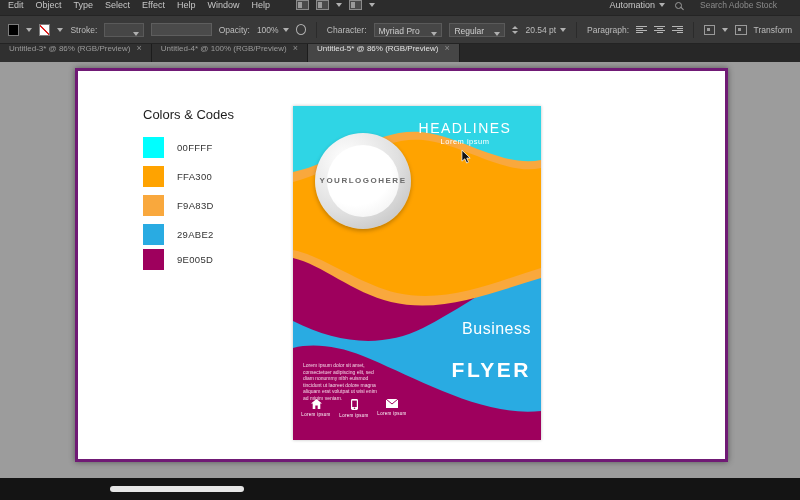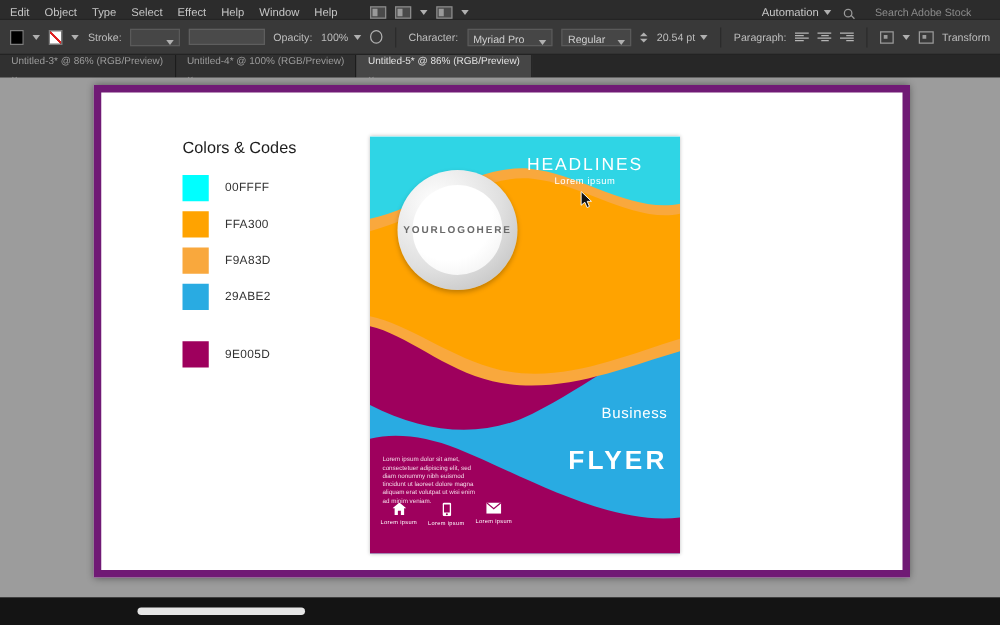--- a/index.html
+++ b/index.html
@@ -2,21 +2,21 @@
 <html><head>
 <meta charset="utf-8">
 <style>
   * { margin:0; padding:0; box-sizing:border-box; }
   html,body { width:800px; height:500px; overflow:hidden; background:#000; }
   body { font-family:"Liberation Sans", sans-serif; }
   #app { position:relative; width:800px; height:500px; background:#363636; overflow:hidden; }
 
   
   .menubar { position:absolute; left:0; top:0; width:800px; height:16px;
-    background:#2c2c2c; display:flex; align-items:flex-end; padding:0 8px;
+    background:#2c2c2c; display:flex; align-items:flex-start; padding:0 8px;
     color:#c6c6c6; font-size:9px; gap:12px; border-bottom:1px solid #242424; }
   .menu-item { cursor:default; white-space:nowrap; }
   .mb-iconbox { width:13px; height:10px; border:1px solid #8a8a8a; background:#4a4a4a; display:inline-block; position:relative; }
   .mb-iconbox::after { content:""; position:absolute; left:1px; top:1px; right:6px; bottom:1px; background:#9a9a9a; }
   .mb-icons { display:flex; gap:7px; align-items:center; margin-left:14px; }
   .mb-right { margin-left:auto; display:flex; align-items:center; gap:10px; }
   .chev { width:0; height:0; border-left:3px solid transparent; border-right:3px solid transparent; border-top:4px solid #b0b0b0; display:inline-block; }
   .search-wrap { display:flex; align-items:center; gap:18px; }
   .search-icon { position:relative; width:7px; height:7px; border:1.3px solid #9a9a9a; border-radius:50%; display:inline-block; }
   .search-icon::after { content:""; position:absolute; width:4px; height:1.4px; background:#9a9a9a; transform:rotate(45deg); right:-3.4px; bottom:-1.4px; }
@@ -45,28 +45,28 @@
   .al-right i.short { align-self:flex-end; }
   .panel-icon { width:12px; height:10px; border:1px solid #9a9a9a; display:inline-block; position:relative; }
   .panel-icon::after { content:""; position:absolute; left:2px; top:2px; width:3px; height:3px; background:#9a9a9a; }
   .cb-group { display:flex; align-items:center; gap:4px; }
   .cb-sep { width:1px; height:16px; background:#2b2b2b; margin:0 3px; }
 
   
   .tabbar { position:absolute; left:0; top:44px; width:800px; height:18px;
     background:#272727; display:flex; align-items:stretch; font-size:8px; }
   .tab { display:flex; align-items:flex-start; gap:6px; padding:0 9px; background:#303030;
-    color:#9b9b9b; border-right:1px solid #1c1c1c; cursor:default;flex-direction:column; }
+    color:#9b9b9b; border-right:1px solid #1c1c1c; cursor:default; }
   .tab.active { background:#464646; color:#e2e2e2; }
   .tab-close { color:#8f8f8f; font-size:9px; line-height:1; }
 
   
   .canvas { position:absolute; left:0; top:62px; width:800px; height:416px; background:#9c9c9c; }
   .artboard { position:absolute; left:75px; top:6px; width:653px; height:394px;
-    background:#ffffff; border:6px solid #701a75; box-shadow:0 0 6px rgba(0,0,0,0.45); }
+    background:#ffffff; border:3px solid #701a75; box-shadow:0 0 6px rgba(0,0,0,0.45); }
 
   
   .palette-title { position:absolute; left:65px; top:36px; font-size:13px; color:#1d1d1d; }
   .swatch-row { position:absolute; left:65px; display:flex; align-items:center; gap:13px; }
   .swatch-box { width:21px; height:21px; }
   .swatch-label { font-size:9.5px; color:#333; letter-spacing:0.3px; }
 
   
   .flyer { position:absolute; left:215px; top:35px; width:248px; height:334px; overflow:hidden;
     box-shadow:0 0 3px rgba(0,0,0,0.25); }
@@ -75,21 +75,21 @@
   .flyer-headline .hl { font-size:14px; letter-spacing:1.5px; font-weight:400; }
   .flyer-headline .sub { font-size:7.5px; margin-top:1px; letter-spacing:0.5px; }
   .logo-circle { position:absolute; left:22px; top:27px; width:96px; height:96px; border-radius:50%;
     background:radial-gradient(circle at 32% 28%, #ffffff, #e0e0e0 55%, #b8b8b8 100%);
     display:flex; align-items:center; justify-content:center; box-shadow:0 2px 4px rgba(0,0,0,0.25); }
   .logo-inner { width:72px; height:72px; border-radius:50%;
     background:radial-gradient(circle at 40% 35%, #ffffff 55%, #ececec 100%);
     display:flex; flex-direction:row; align-items:center; justify-content:center;
     color:#6a6a6a; font-size:8px; font-weight:bold; letter-spacing:1.5px; line-height:1.55; }
   .flyer-title { position:absolute; right:10px; top:214px; text-align:right; color:#ffffff; }
-  .flyer-title .t1 { font-size:12px; font-weight:300; letter-spacing:0.5px; }
+  .flyer-title .t1 { font-size:16px; font-weight:300; letter-spacing:0.5px; }
   .flyer-title .t2 { font-size:21px; font-weight:bold; letter-spacing:2.5px; margin-top:20px; }
   .flyer-body { position:absolute; left:10px; top:256px; width:80px; font-size:5px;
     line-height:1.32; color:#f3d6e6; }
   .flyer-footer { position:absolute; left:10px; top:293px; display:flex; gap:12px; }
   .footer-item { width:26px; display:flex; flex-direction:column; align-items:center; gap:3px; }
   .footer-item svg { display:block; }
   .footer-label { font-size:4.5px; color:#ffffff; letter-spacing:0.3px; white-space:nowrap; }
   .cursor { position:absolute; left:168px; top:44px; width:11px; height:15px; }
 
   
@@ -220,21 +220,21 @@
         <span class="swatch-label">FFA300</span>
       </div>
       <div class="swatch-row" style="top:124px">
         <span class="swatch-box" style="background-color: rgb(249, 168, 61);"></span>
         <span class="swatch-label">F9A83D</span>
       </div>
       <div class="swatch-row" style="top:153px">
         <span class="swatch-box" style="background-color: rgb(41, 171, 226);"></span>
         <span class="swatch-label">29ABE2</span>
       </div>
-      <div class="swatch-row" style="top:199px">
+      <div class="swatch-row" style="top:178px">
         <span class="swatch-box" style="background-color: rgb(158, 0, 93);"></span>
         <span class="swatch-label">9E005D</span>
       </div>
 
       <div class="flyer">
         <svg class="waves" viewBox="0 0 248 334" preserveAspectRatio="none">
           <rect x="0" y="0" width="248" height="334" style="fill: rgb(47, 213, 229);"></rect>
           <rect x="0" y="150" width="248" height="184" style="fill: rgb(158, 0, 93);"></rect>
           <path d="M0,215 C45,238 90,242 130,222 C175,199 212,170 248,152 L248,305 C190,312 120,270 70,250 C45,240 20,237 0,242 Z" style="fill: rgb(41, 171, 226);"></path>
           <path d="M0,66 C45,56 85,22 128,26 C168,30 210,62 248,54 L248,172 C200,186 150,208 98,196 C60,187 28,158 0,152 Z" style="fill: rgb(249, 168, 61);"></path>

